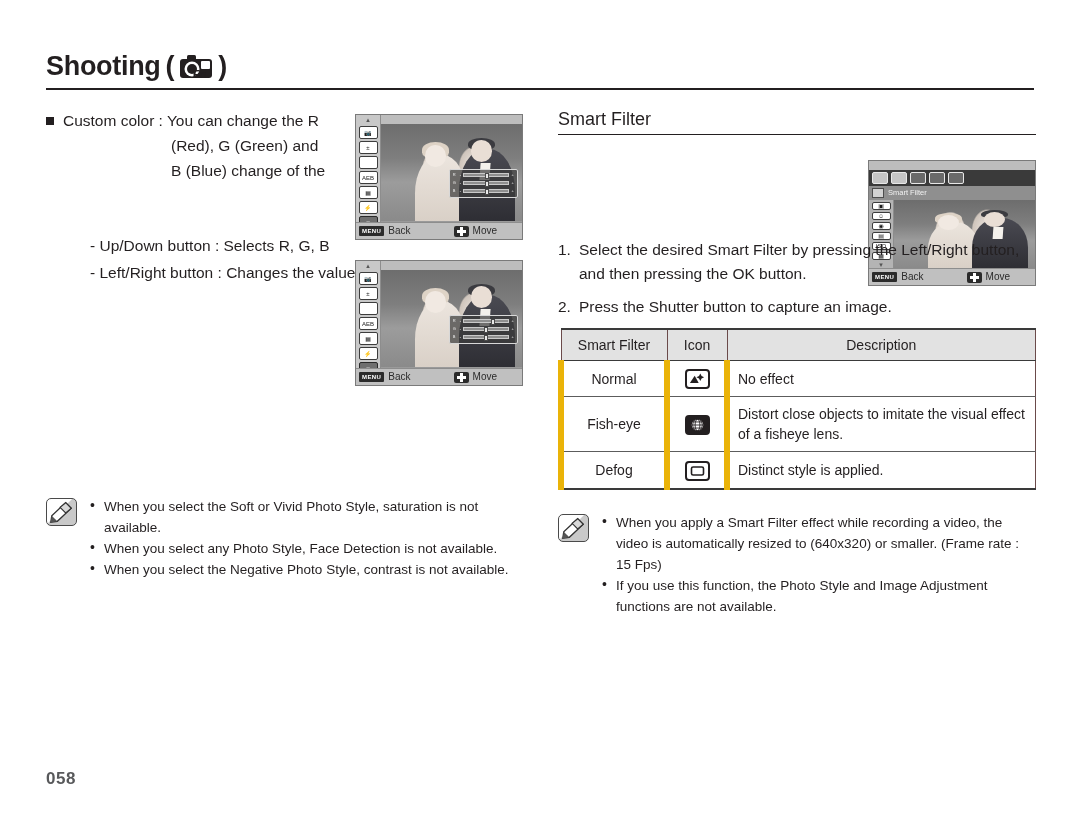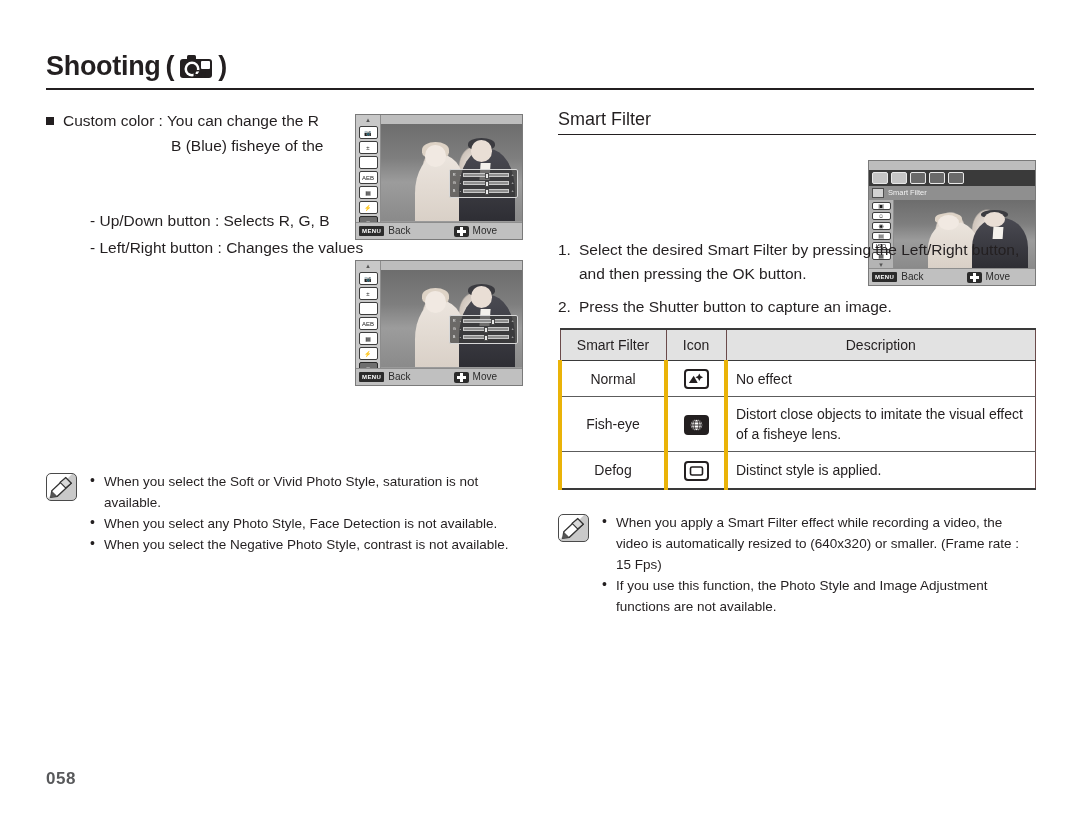--- a/index.html
+++ b/index.html
@@ -174,21 +174,21 @@
   table.filter-table {
     margin-top:9px; width:478px; border-collapse:collapse; font-size:14px;
   }
   table.filter-table th {
     background:#e2e2e2; font-weight:normal; text-align:center;
     padding:7px 4px; border-left:1px solid #6b4a4a; border-right:1px solid #6b4a4a;
     border-top:2.2px solid #3a3a3a; border-bottom:1.4px solid #3a3a3a;
     font-size:14px;
   }
   table.filter-table td {
-    padding:7px 8px; border-left:4px solid #eab308; border-right:1px solid #6b4a4a;
+    padding:7px 8px; border-left:6px solid #eab308; border-right:1px solid #6b4a4a;
     border-bottom:1px solid #5c5c5c; vertical-align:middle; line-height:20px;
   }
   table.filter-table tr:last-child td { border-bottom:2.2px solid #3a3a3a; }
   td.c-name { text-align:center; width:106px; }
   td.c-icon { text-align:center; width:60px; }
   td.c-desc { text-align:left; }
   th:first-child, td:first-child { border-left:none; }
   th:last-child,  td:last-child  { border-right:none; }
 
   .ficon {
@@ -226,21 +226,22 @@
   </div>
   <div class="header-rule"></div>
 </div>
 
 <div class="col-left">
 
   <div class="bullet-block">
     <span class="sq-bullet"></span>
     <div class="bullet-body">
       <div class="first-line">Custom color : You can change the R</div>
-      <div class="indent">B (Blue) fisheye of the</div>
+      <div class="indent">(Red), G (Green) and</div>
+      <div class="indent">B (Blue) change of the</div>
     </div>
   </div>
 
   <div class="dash-list">
     <div>- Up/Down button : Selects R, G, B</div>
     <div>- Left/Right button : Changes the values</div>
   </div>
 
   <div class="lcd left-1">
     <div class="lcd-topstrip"></div>

